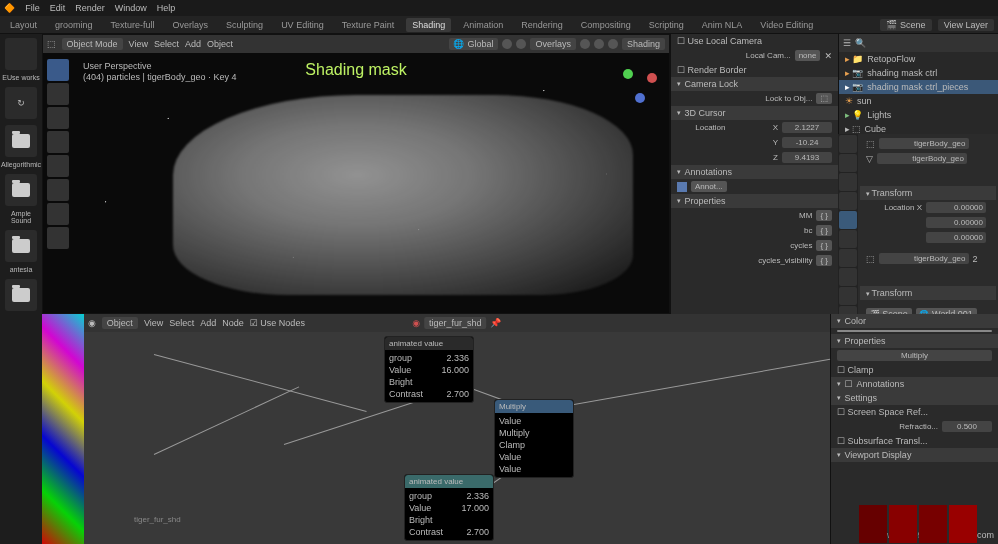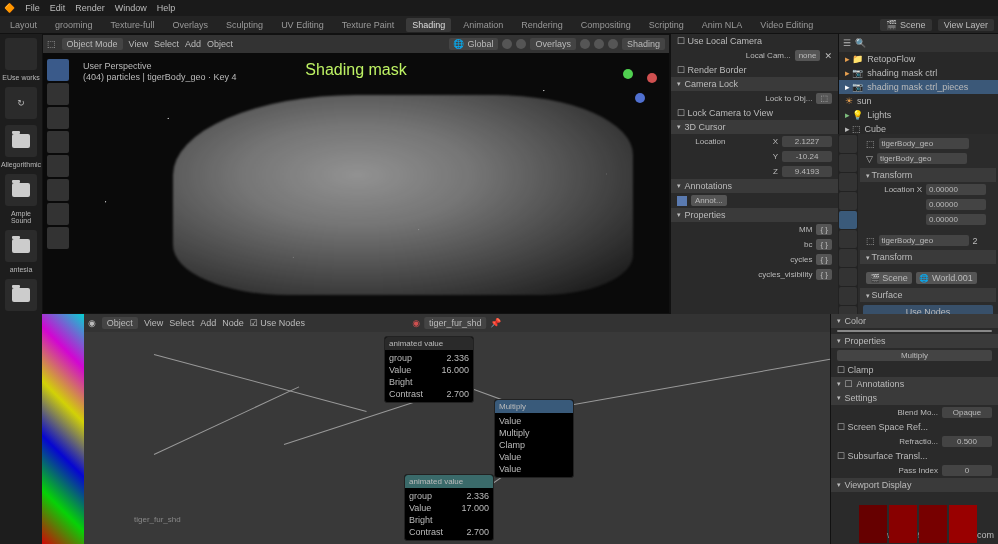--- a/index.html
+++ b/index.html
@@ -43,25 +43,25 @@
 .outliner{width:160px;background:#282828;border-left:1px solid #111}
 .outliner-hdr{height:18px;background:#333;display:flex;align-items:center;padding:0 4px;gap:4px}
 .out-item{padding:2px 6px;display:flex;align-items:center;gap:4px;cursor:pointer}
 .o-orange{color:#e8a050}
 .o-green{color:#80c080}
 .props{flex:1;background:#2b2b2b;overflow:hidden}
 .props-tabs{width:20px;background:#222;float:left;height:100%}
 .props-tabs .pt{width:18px;height:18px;margin:1px;background:#333;border-radius:2px;cursor:pointer}
 .props-tabs .pt.active{background:#3a5a7a}
 .props-content{margin-left:20px;padding:2px}
-.prop-sec-hdr{background:#3a3a3a;padding:2px 6px;margin-top:2px;cursor:pointer}
+.prop-sec-hdr{background:#3a3a3a;padding:2px 6px;margin-top:20px;cursor:pointer}
 .prop-sec-hdr::before{content:"▾ ";font-size:7px}
 .prop-row{display:flex;align-items:center;padding:2px 6px;gap:4px}
 .prop-row label{flex:1;text-align:right;font-size:8px}
-.prop-row .val{width:60px;background:#444;padding:1px 3px;border-radius:2px;font-size:8px;text-align:left}
+.prop-row .val{width:60px;background:#444;padding:1px 3px;border-radius:2px;font-size:8px;text-align:right}
 .use-nodes-btn{background:#38506a;padding:2px;text-align:center;border-radius:2px;margin:3px;cursor:pointer}
 .ne-left{width:42px;background:#1d1d1d}
 .ne-pattern{width:42px;height:100%;background:linear-gradient(45deg,#f00 0%,#0f0 20%,#00f 40%,#ff0 60%,#f0f 80%,#0ff 100%);opacity:0.8}
 .ne-main{flex:1;position:relative;background:#393939}
 .ne-header{height:18px;background:#333;display:flex;align-items:center;padding:0 4px;gap:6px}
 .ne-header .btn{background:#444;padding:1px 5px;border-radius:2px;cursor:pointer}
 .ne-header-mid{position:absolute;left:50%;transform:translateX(-50%);display:flex;gap:4px;align-items:center}
 .node{position:absolute;background:#000000;border:1px solid #222;border-radius:3px;min-width:80px}
 .node-hdr{padding:2px 4px;border-radius:3px 3px 0 0;font-size:8px}
 .node-hdr.blue{background:#395a7a}
@@ -189,23 +189,20 @@
             <span>✕</span>
           </div>
         <div class="side-row">
             <span>☐ <span>Render Border</span></span>
           </div>
         <div class="side-hdr">Camera Lock</div>
         <div class="side-row">
             <label>Lock to Obj...</label>
             <span class="btn-small">⬚</span>
           </div>
-        <div class="side-row">
-            <span>☐ <span>Lock Camera to View</span></span>
-          </div>
         <div class="side-hdr">3D Cursor</div>
         <div class="side-row">
             <label>Location</label>
             <label>X</label>
             <span class="val">2.1227</span>
           </div>
         <div class="side-row">
             <label>Y</label>
             <span class="val">-10.24</span>
           </div>
@@ -410,36 +407,28 @@
         <div class="side-hdr">Properties</div>
         <div class="side-row">
             <span class="val" style="width:100%">Multiply</span>
           </div>
         <div class="side-row">
             <span>☐ <span>Clamp</span></span>
           </div>
         <div class="side-hdr">☐ <span>Annotations</span></div>
         <div class="side-hdr">Settings</div>
         <div class="side-row">
-            <label>Blend Mo...</label>
-            <span class="val">Opaque</span>
-          </div>
-        <div class="side-row">
             <span>☐ <span>Screen Space Ref...</span></span>
           </div>
         <div class="side-row">
             <label>Refractio...</label>
             <span class="val">0.500</span>
           </div>
         <div class="side-row">
             <span>☐ <span>Subsurface Transl...</span></span>
-          </div>
-        <div class="side-row">
-            <label>Pass Index</label>
-            <span class="val">0</span>
           </div>
         <div class="side-hdr">Viewport Display</div>
       </div>
 
       <div class="far-right" style="width:0"></div>
     </div>
   </div>
 </div>
 
 <div class="watermark">

